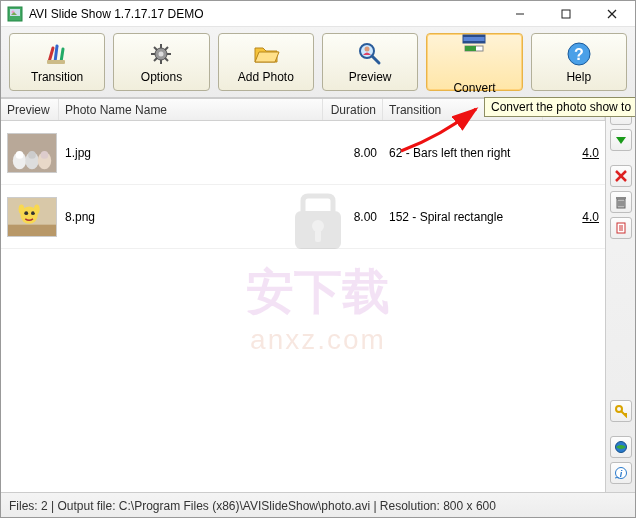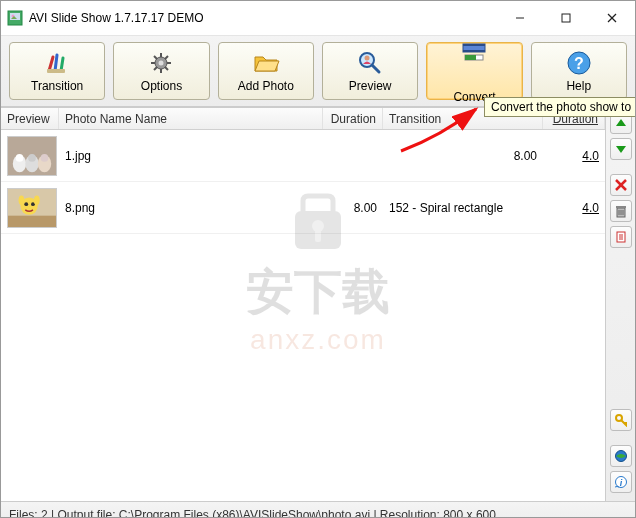--- a/index.html
+++ b/index.html
@@ -1,19 +1,19 @@
 <!DOCTYPE html>
 <html><head>
 <meta charset="utf-8">
 <style>
 * { box-sizing: border-box; margin: 0; padding: 0; }
 body { font-family: "Segoe UI", Tahoma, sans-serif; font-size: 12px; background: #fff; width: 636px; height: 518px; overflow: hidden; position: relative; border: 1px solid #999; }
 
 
-.titlebar { height: 35px; background: #fff; display: flex; align-items: center; padding: 0 0 0 6px; border-bottom: 1px solid #e5e5e5; }
+.titlebar { height: 26px; background: #fff; display: flex; align-items: center; padding: 0 0 0 6px; border-bottom: 1px solid #e5e5e5; }
 .titlebar .appicon { width: 16px; height: 16px; margin-right: 6px; display:inline-flex; align-items:center; justify-content:center; }
 .titlebar .title { flex: 1; font-size: 12px; color: #000; }
 .win-btns { display: flex; }
 .win-btn { width: 46px; height: 30px; display:flex; align-items:center; justify-content:center; color:#222; }
 
 
 .toolbar { display:flex; gap:8px; padding:6px 8px; background: linear-gradient(#f4f4f4,#ececec); border-bottom:1px solid #ccc; }
 .tool-btn { flex:1; min-width: 90px; height:58px; border:1px solid #b3b099; border-radius:4px; background:linear-gradient(#fdfdf7,#f1eedc); display:flex; flex-direction:column; align-items:center; justify-content:center; gap:2px; cursor:pointer; }
 .tool-btn.selected { border:1px solid #e8b44a; background:linear-gradient(#fff3d6,#ffe6a8); box-shadow: inset 0 0 0 1px #ffd27a; gap: 24px; }
 .tool-btn .label { font-size:12px; color:#000; }
@@ -23,41 +23,41 @@
 .main { display:flex; height: calc(100% - 30px - 70px - 22px); border-top:1px solid #ccc; }
 .grid-wrap { flex:1; overflow:auto; position:relative; }
 .grid-head { display:flex; background:linear-gradient(#fcfcfc,#efefef); border-bottom:1px solid #d0d0d0; height:22px; align-items:center; font-size:12px; color:#333; }
 .grid-head > div { padding:0 6px; border-right:1px solid #e2e2e2; height:100%; display:flex; align-items:center; }
 .col-preview { width:58px; }
 .col-fname { flex:1; min-width:120px; }
 .col-dur { width:60px; text-align:right; justify-content:flex-end; }
 .col-trans { width:160px; }
 .col-dur2 { width:62px; text-align:right; justify-content:flex-end;text-decoration:underline; }
 .grid-body { }
-.grid-row { display:flex; align-items:center; height:52px; padding:4px 0; border-bottom:1px solid #f0f0f0; }
+.grid-row { display:flex; align-items:center; height:64px; padding:4px 0; border-bottom:1px solid #f0f0f0; }
 .grid-row > div { padding:0 6px; }
 .thumb { width:50px; height:40px; border:1px solid #ccc; background:#ddd; display:flex; align-items:center; justify-content:center; overflow:hidden; }
 
 
 .sidepanel { width:30px; background:linear-gradient(#f4f4f4,#ececec); border-left:1px solid #ccc; display:flex; flex-direction:column; align-items:center; padding-top:4px; gap:4px; }
 .side-btn { width:22px; height:22px; border:1px solid #bdbdbd; border-radius:3px; background:linear-gradient(#fdfdfd,#efefef); display:flex; align-items:center; justify-content:center; cursor:pointer; }
 .side-gap { flex:1; }
 
 
 .statusbar { height:27px; background:linear-gradient(#f4f4f4,#ececec); border-top:1px solid #ccc; display:flex; align-items:center; padding:0 8px; font-size:12px; color:#333; }
 
 
 .tooltip { position:absolute; background:#ffffe1; border:1px solid #8d8d62; padding:2px 6px; font-size:12px; color:#000; white-space:nowrap; z-index:50; }
 
 
 .arrow { position:absolute; z-index:40; pointer-events:none; }
 
 
 .watermark { position:absolute; left:50%; top:270px; transform:translate(-50%,-50%); opacity:0.12; pointer-events:none; text-align:center; font-family: Arial, sans-serif; }
-.watermark .wm1 { font-size:48px; font-weight:bold; color:#000000; }
+.watermark .wm1 { font-size:48px; font-weight:bold; color:#a21caf; }
 .watermark .wm2 { font-size:28px; color:#c2410c; letter-spacing:2px; }
 .watermark svg { display:block; margin:0 auto 4px; }
 
 svg { display:block; }
 </style>
 </head>
 <body>
 
 <div class="titlebar">
   <span class="appicon">
@@ -182,20 +182,21 @@
                 <ellipse cx="25" cy="28" rx="7" ry="9" fill="#ddd"></ellipse>
                 <ellipse cx="38" cy="28" rx="7" ry="9" fill="#e8d8c8"></ellipse>
                 <circle cx="12" cy="22" r="4" fill="#fff"></circle>
                 <circle cx="25" cy="22" r="4" fill="#ccc"></circle>
                 <circle cx="38" cy="22" r="4" fill="#dcc"></circle>
               </svg>
         </div>
           </div>
         <div class="col-fname">1.jpg</div>
         <div class="col-dur">8.00</div>
+        <div class="col-trans">62 - Bars left then right</div>
         <div class="col-dur2">4.0</div>
       </div>
       <div class="grid-row">
         <div class="col-preview">
             <div class="thumb">
           <svg width="50" height="40" viewBox="0 0 50 40">
                 <rect width="50" height="40" fill="#d8c8a8"></rect>
                 <rect y="28" width="50" height="12" fill="#b89868"></rect>
                 <circle cx="22" cy="18" r="9" fill="#f8d850"></circle>
                 <circle cx="19" cy="16" r="2" fill="#333"></circle>

